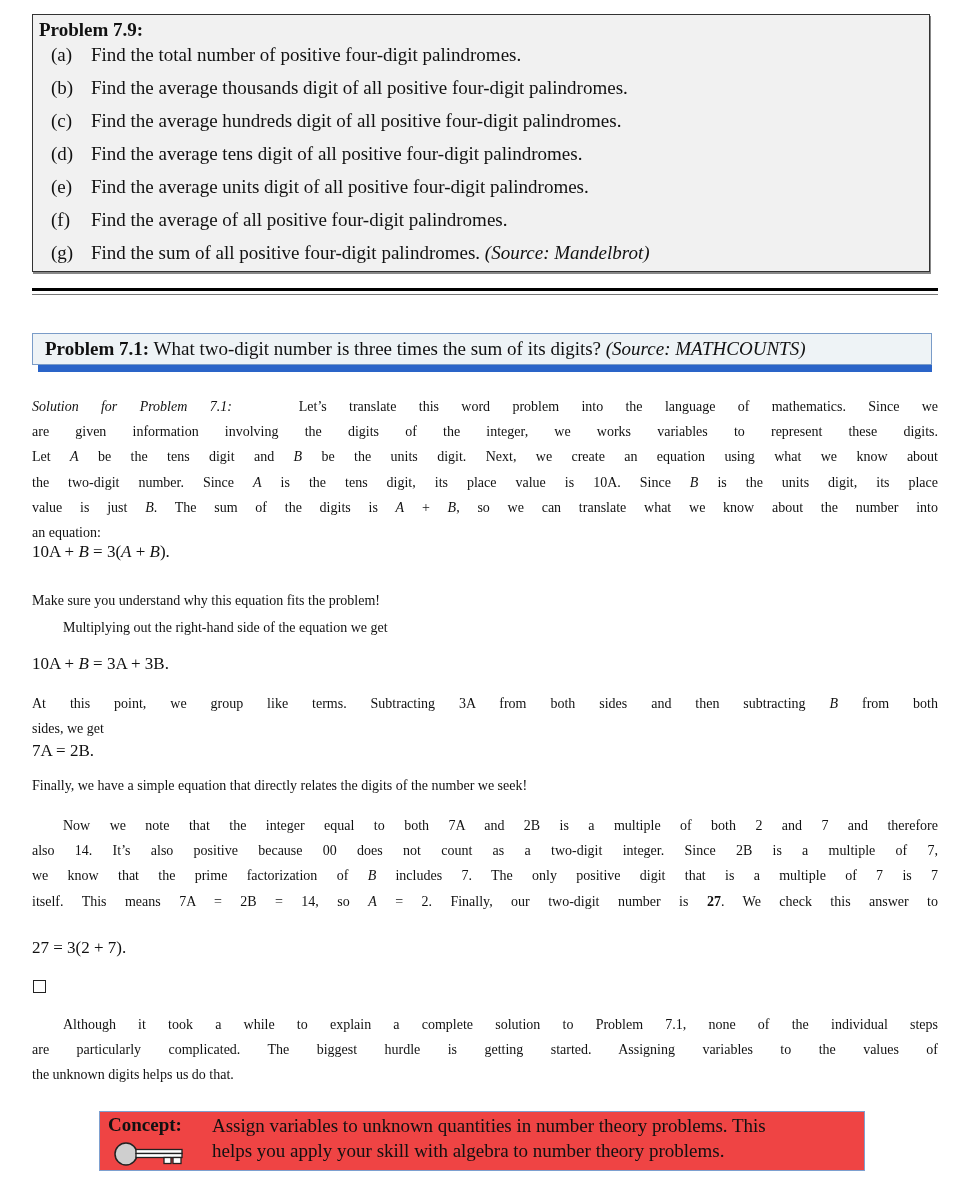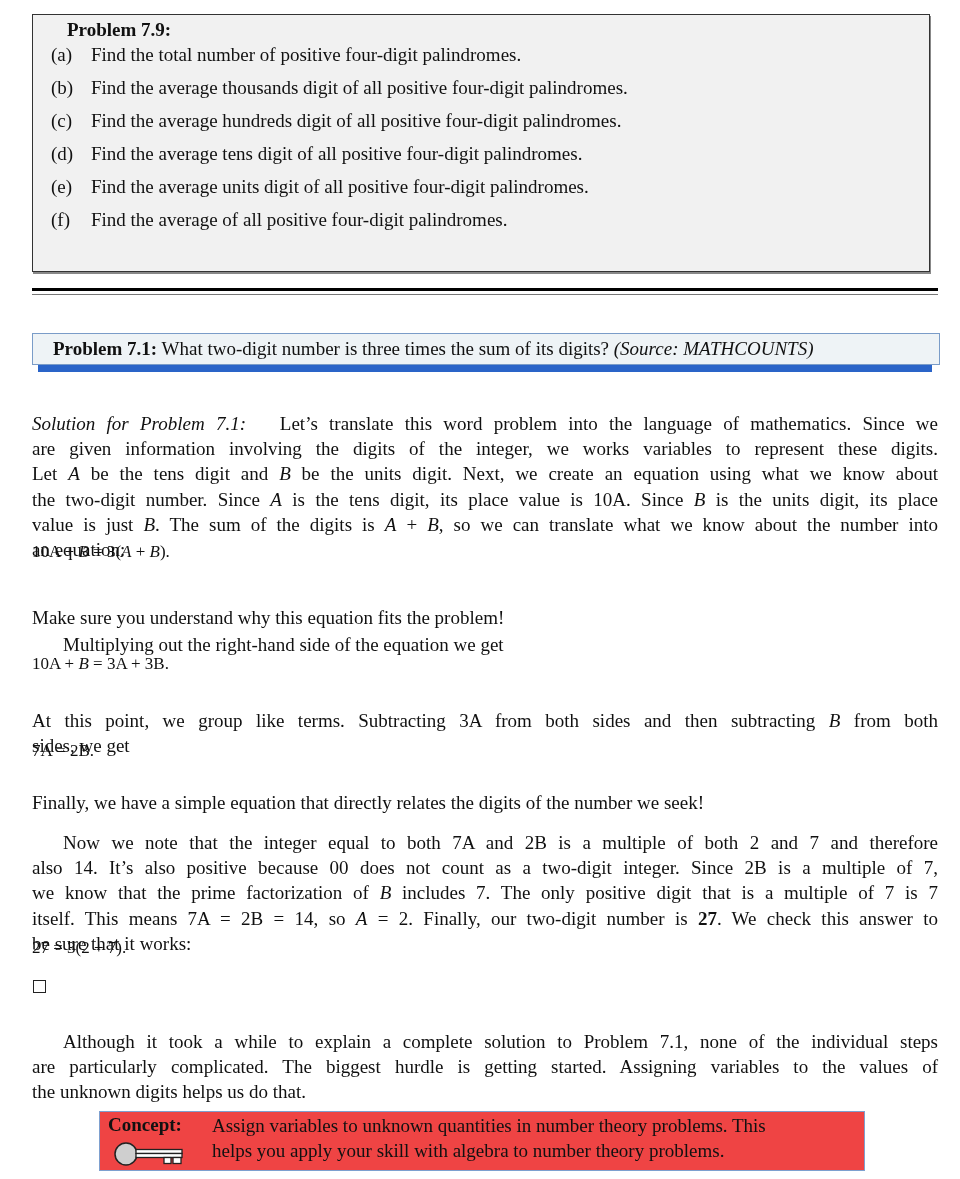--- a/index.html
+++ b/index.html
@@ -6,38 +6,38 @@
   body {
     width: 960px; height: 1179px; background: #ffffff; position: relative; overflow: hidden;
     font-family: "Liberation Serif", "DejaVu Serif", serif; color: #111;
   }
   
   .prob-box {
     position: absolute; left: 32px; top: 14px; width: 896px; height: 256px;
     border: 1.5px solid #333; background: #f1f1f1;
     box-shadow: 1px 2px 0 #888;
   }
-  .prob-title { position: absolute; left: 6px; top: 4px; font-size: 19px; font-weight: bold; margin-left: 28px; }
+  .prob-title { position: absolute; left: 6px; top: 4px; font-size: 19px; font-weight: bold; }
   .prob-item { position: absolute; left: 18px; font-size: 19px; white-space: nowrap; }
   .prob-item .lbl { display: inline-block; width: 40px; }
   .src { font-style: italic; }
 
   .rule-thick { position: absolute; left: 32px; top: 288px; width: 906px; height: 3px; background: #000; }
   .rule-thin { position: absolute; left: 32px; top: 294px; width: 906px; height: 1px; background: #777; }
 
   
   .p71-shadow { position: absolute; left: 38px; top: 341px; width: 894px; height: 31px; background: #2a64c8; }
   .p71-box {
     position: absolute; left: 32px; top: 333px; width: 886px; height: 30px;
     background: #eef3f6; border: 1px solid #7a9cc8;
-    font-size: 19px; line-height: 30px; padding-left: 20px; white-space: nowrap;
+    font-size: 19px; line-height: 30px; padding-left: 12px; white-space: nowrap;
   }
   .p71-box b { font-weight: bold; }
 
-  .para { position: absolute; left: 32px; width: 906px; font-size: 19px; line-height: 25.2px; text-align: justify; margin-top: 17px; }
+  .para { position: absolute; left: 32px; width: 906px; font-size: 14px; line-height: 25.2px; text-align: justify; }
   .para .ln { display: block; white-space: nowrap; text-align: justify; text-align-last: justify; }
   .para .ln.last { text-align-last: left; }
   .indent { padding-left: 31px; font-family: Liberation Serif, serif; }
   .eq { position: absolute; left: 32px; width: 906px; font-size: 17px; }
   i { font-style: italic; }
 
   .qed { position: absolute; left: 33px; top: 980px; width: 11px; height: 11px; border: 1px solid #222; }
 
   
   .concept {
@@ -52,20 +52,21 @@
 <body>
 
 <div class="prob-box">
   <div class="prob-title">Problem 7.9:</div>
   <div class="prob-item" style="top:29px"><span class="lbl">(a)</span><span>Find the total number of positive four-digit palindromes.</span></div>
   <div class="prob-item" style="top:62px"><span class="lbl">(b)</span><span>Find the average thousands digit of all positive four-digit palindromes.</span></div>
   <div class="prob-item" style="top:95px"><span class="lbl">(c)</span><span>Find the average hundreds digit of all positive four-digit palindromes.</span></div>
   <div class="prob-item" style="top:128px"><span class="lbl">(d)</span><span>Find the average tens digit of all positive four-digit palindromes.</span></div>
   <div class="prob-item" style="top:194px"><span class="lbl">(f)</span><span>Find the average of all positive four-digit palindromes.</span></div>
   <div class="prob-item" style="top:161px"><span class="lbl">(e)</span><span>Find the average units digit of all positive four-digit palindromes.</span></div>
+  <div class="prob-item" style="top:227px"><span class="lbl">(g)</span><span>Find the sum of all positive four-digit palindromes.</span> <span class="src">(Source: Mandelbrot)</span></div>
 </div>
 
 <div class="rule-thick"></div>
 <div class="rule-thin"></div>
 
 <div class="p71-shadow"></div>
 <div class="p71-box">
   <b>Problem 7.1:</b>
   <span>What two-digit number is three times the sum of its digits?</span>
   <span class="src">(Source: MATHCOUNTS)</span>
@@ -97,21 +98,20 @@
 
 <div class="para" style="top:773px">
   <span class="ln last">Finally, we have a simple equation that directly relates the digits of the number we seek!</span>
 </div>
 
 <div class="para" style="top:813px">
   <span class="ln indent">Now we note that the integer equal to both 7A and 2B is a multiple of both 2 and 7 and therefore</span>
   <span class="ln">also 14. It’s also positive because 00 does not count as a two-digit integer. Since 2B is a multiple of 7,</span>
   <span class="ln">we know that the prime factorization of <i>B</i> includes 7. The only positive digit that is a multiple of 7 is 7</span>
   <span class="ln">itself. This means 7A = 2B = 14, so <i>A</i> = 2. Finally, our two-digit number is <b>27</b>. We check this answer to</span>
-  <span class="ln last">be sure that it works:</span>
 </div>
 <div class="eq" style="top:938px">27 = 3(2 + 7).</div>
 
 <div class="qed"></div>
 
 <div class="para" style="top:1012px">
   <span class="ln indent">Although it took a while to explain a complete solution to Problem 7.1, none of the individual steps</span>
   <span class="ln">are particularly complicated. The biggest hurdle is getting started. Assigning variables to the values of</span>
   <span class="ln last">the unknown digits helps us do that.</span>
 </div>

